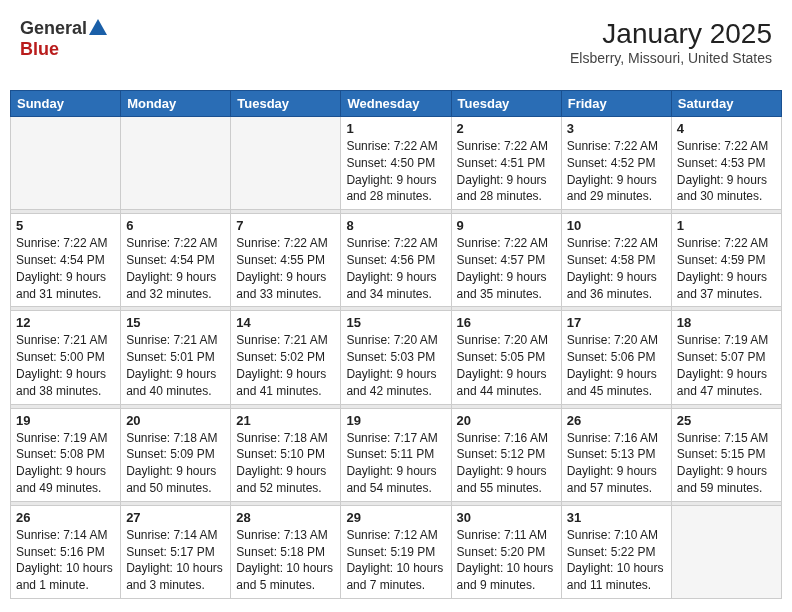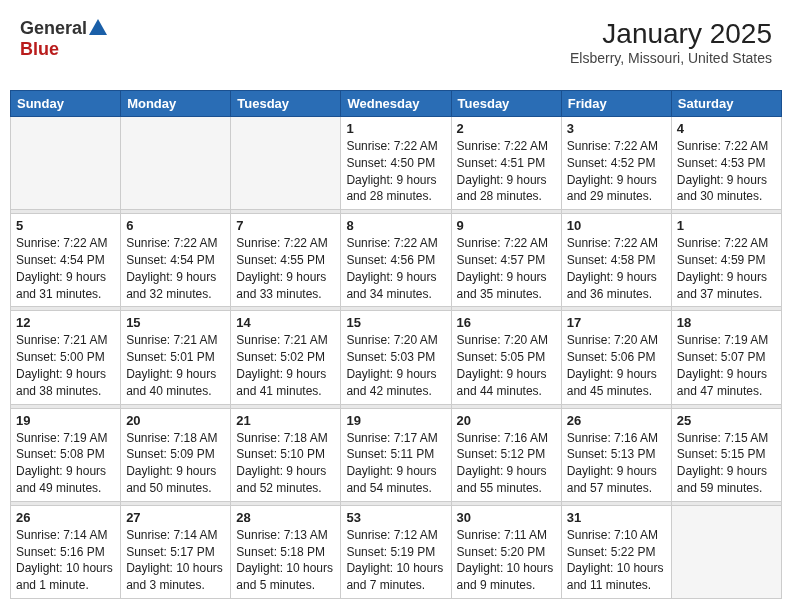--- a/index.html
+++ b/index.html
@@ -272,21 +272,21 @@
         </td>
         <td>
           <div class="day-number">27</div>
           <div class="day-info">Sunrise: 7:14 AM<br>Sunset: 5:17 PM<br>Daylight: 10 hours and 3 minutes.</div>
         </td>
         <td>
           <div class="day-number">28</div>
           <div class="day-info">Sunrise: 7:13 AM<br>Sunset: 5:18 PM<br>Daylight: 10 hours and 5 minutes.</div>
         </td>
         <td>
-          <div class="day-number">53</div>
+          <div class="day-number">29</div>
           <div class="day-info">Sunrise: 7:12 AM<br>Sunset: 5:19 PM<br>Daylight: 10 hours and 7 minutes.</div>
         </td>
         <td>
           <div class="day-number">30</div>
           <div class="day-info">Sunrise: 7:11 AM<br>Sunset: 5:20 PM<br>Daylight: 10 hours and 9 minutes.</div>
         </td>
         <td>
           <div class="day-number">31</div>
           <div class="day-info">Sunrise: 7:10 AM<br>Sunset: 5:22 PM<br>Daylight: 10 hours and 11 minutes.</div>
         </td>

